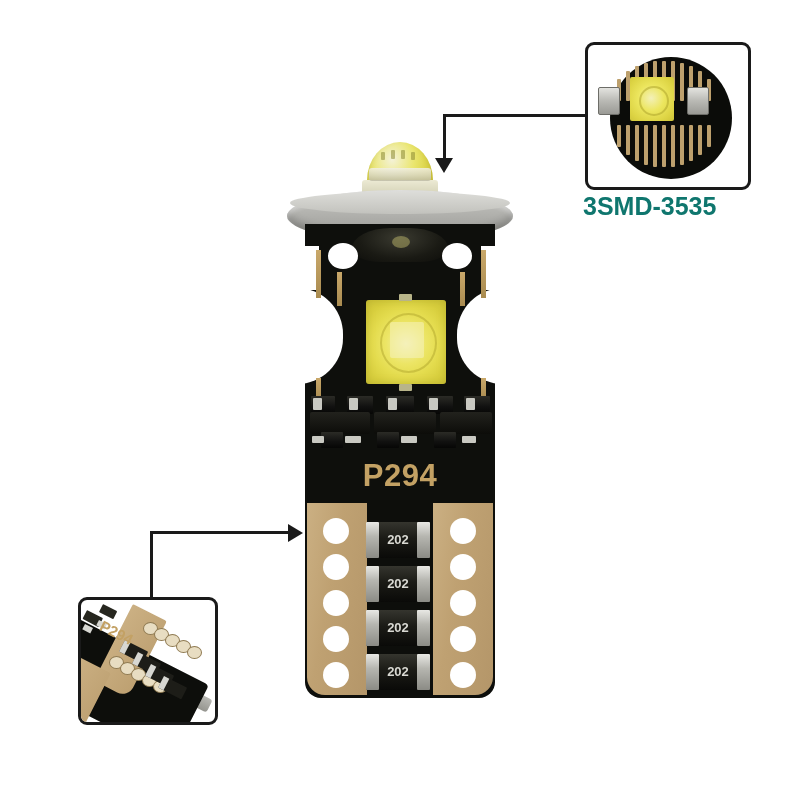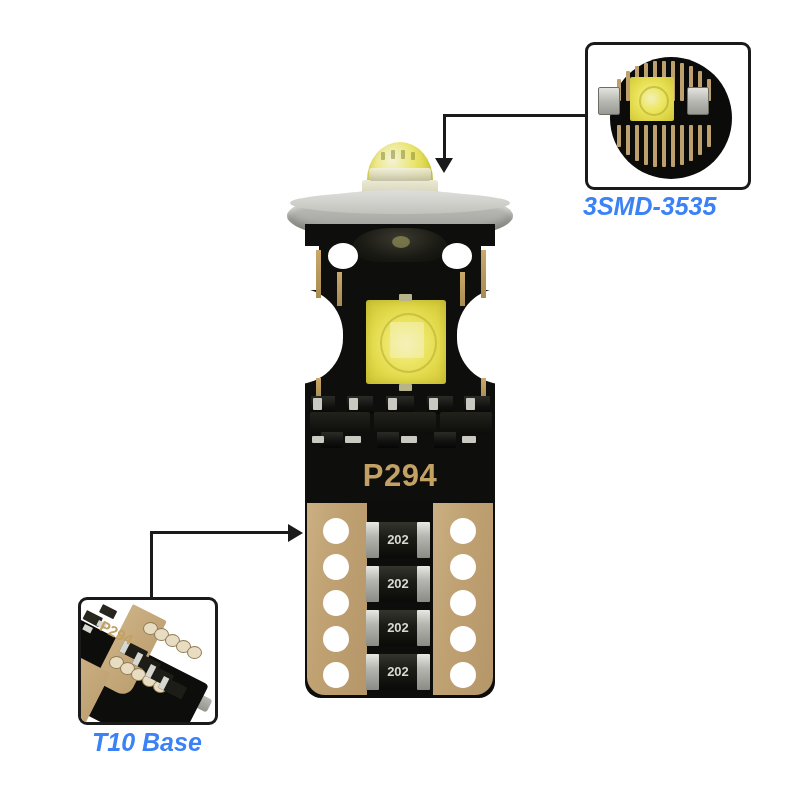--- a/index.html
+++ b/index.html
@@ -237,26 +237,25 @@
   .callout-box {
     position: absolute;
     border: 3px solid #1a1a1a;
     border-radius: 9px;
     background: #ffffff;
     box-sizing: border-box;
     overflow: hidden;
   }
   .callout-label {
     position: absolute;
-    color: #3b82f6;
+    color: #0f766e;
     font-size: 25px;
     font-weight: 700;
     font-family: "Liberation Sans", sans-serif;
     white-space: nowrap;
-    font-style: italic;
   }
 
   
   .round-pcb {
     position: absolute;
     left: 22px; top: 12px;
     width: 122px; height: 122px;
     border-radius: 50%;
     background: #0b0c09;
   }
@@ -537,19 +536,18 @@
 
       <div class="angled-res" style="left:6px;top:10px;width:18px;height:10px;transform:rotate(27deg);transform-origin:0 0;background:#27271f;"></div>
       <div class="angled-res" style="left:22px;top:4px;width:16px;height:9px;transform:rotate(27deg);transform-origin:0 0;background:#27271f;"></div>
       <div class="angled-res-cap" style="left:4px;top:24px;width:9px;height:6px;transform:rotate(27deg);transform-origin:0 0;"></div>
       <div class="angled-res-cap" style="left:18px;top:20px;width:9px;height:6px;transform:rotate(27deg);transform-origin:0 0;"></div>
 
       <div class="angled-p294" style="left:18px;top:24px;">P294</div>
     </div>
   </div>
 
-  <div class="callout-label" style="left:92px;top:728px;">T10 Base</div>
 
   <div class="leader" style="left:150px;top:531px;width:3px;height:66px;"></div>
   <div class="leader" style="left:150px;top:531px;width:140px;height:3px;"></div>
   <div class="arrow-right" style="left:288px;top:524px;"></div>
 
 </div>
 
 </body></html>

